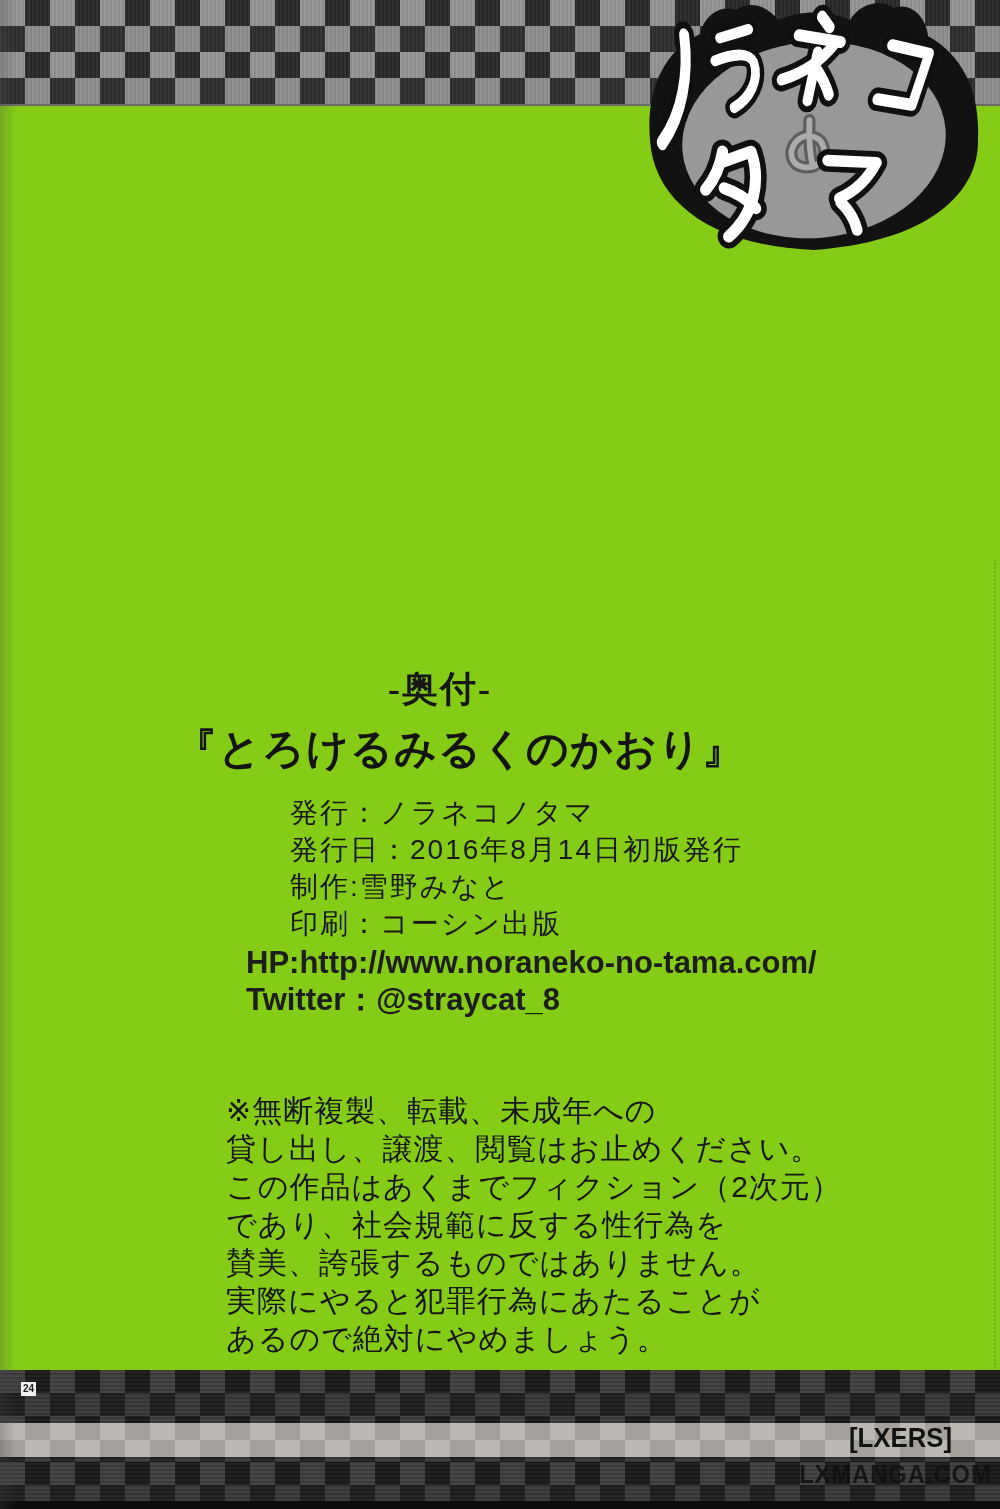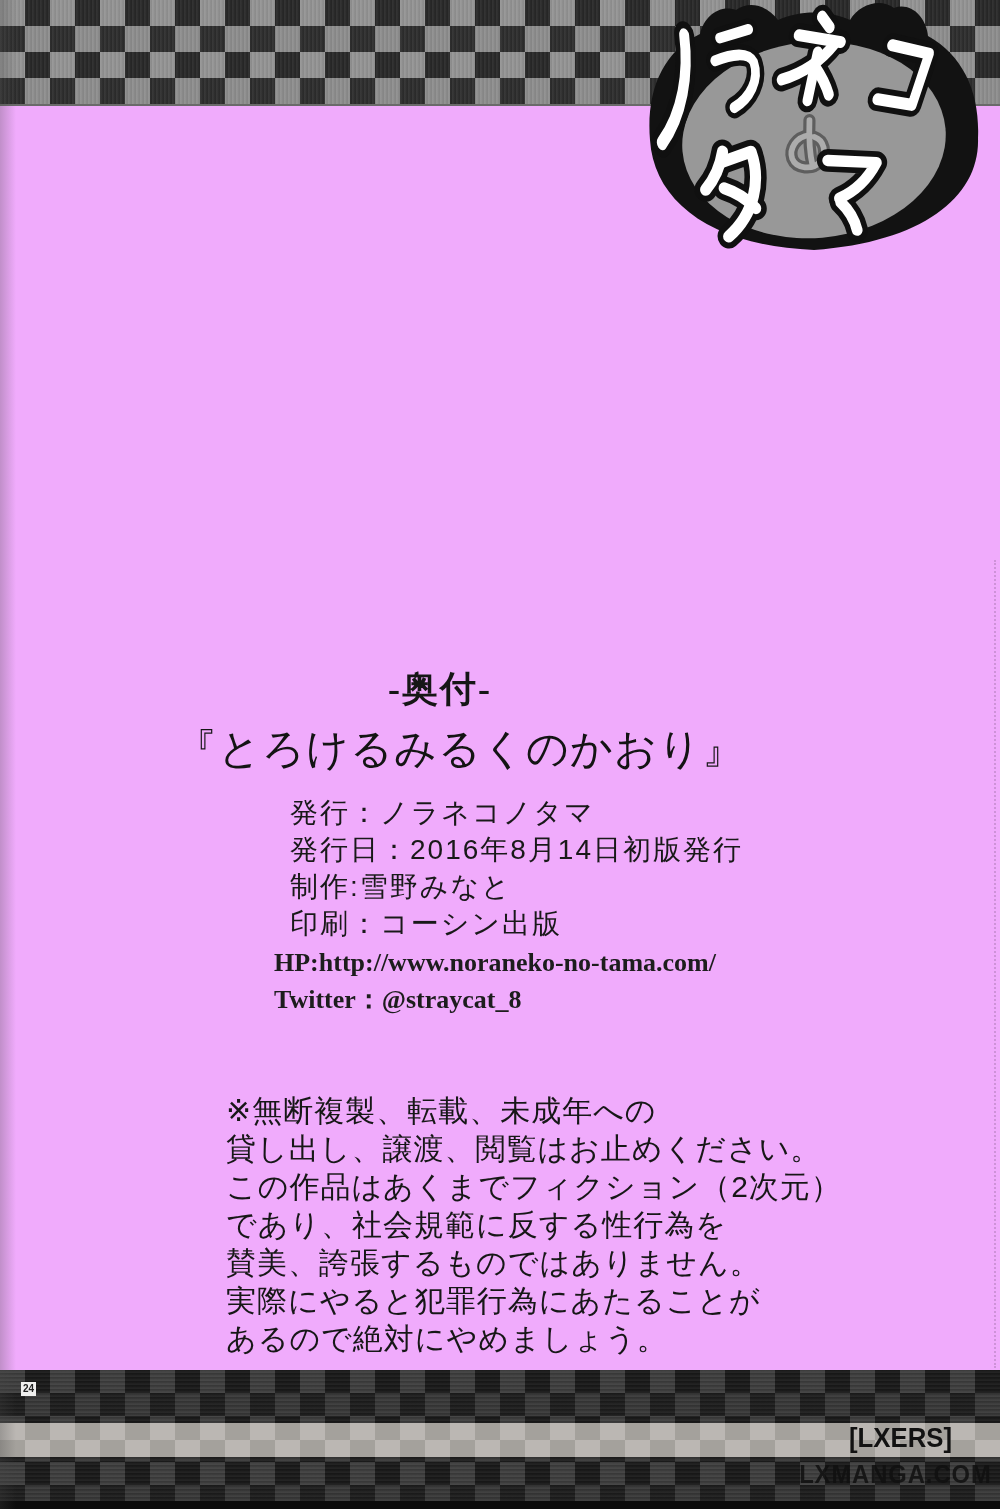--- a/index.html
+++ b/index.html
@@ -1,18 +1,18 @@
 <!DOCTYPE html>
 <html><head>
 <meta charset="utf-8">
 <style>
   html,body{margin:0;padding:0;background:#dedede;}
   .page{
     position:relative;width:1000px;height:1509px;margin:0 auto;
-    background:#f0abfc;overflow:hidden;
+    background:#84cc16;overflow:hidden;
     font-family:"Liberation Sans","DejaVu Sans",sans-serif;color:#1c1c1c;
   }
   
   .checker-band{
     position:absolute;left:0;top:0;width:1000px;height:104px;
     background-image:
       repeating-linear-gradient(90deg, rgba(255,255,255,0.05) 0 1px, rgba(0,0,0,0.06) 3px 4px),
       conic-gradient(#282828 0 25%, #8e8e8e 0 50%, #2d2d2d 0 75%, #949494 0);
     background-size:auto,50px 52px;
     border-bottom:2px solid #6a6a6a;
@@ -32,27 +32,27 @@
     border-right:2px dotted rgba(0,0,0,0.14);pointer-events:none;}
   
   .heading{
     position:absolute;left:0;top:670px;width:880px;text-align:center;
     font-family:"Liberation Serif","DejaVu Serif",serif;
     font-weight:700;font-size:36px;line-height:1.1;letter-spacing:2px;color:#161616;
   }
   .title{
     position:absolute;left:0;top:726px;width:920px;text-align:center;
     font-family:"Liberation Serif","DejaVu Serif",serif;
-    font-weight:400;font-size:42px;line-height:1.1;letter-spacing:1px;color:#141414;
+    font-weight:700;font-size:42px;line-height:1.1;letter-spacing:1px;color:#141414;
   }
   .info{position:absolute;left:290px;top:794px;font-size:28px;font-weight:400;
     line-height:37px;letter-spacing:2px;color:#191919;}
   .contact{position:absolute;left:246px;top:944px;
-    font-family:Liberation Serif, serif;
-    font-size:26px;font-weight:600;line-height:37px;color:#1d1d1d;margin-left:28px;}
+    font-family:Liberation Sans, sans-serif;
+    font-size:31px;font-weight:600;line-height:37px;color:#1d1d1d;}
   .disclaimer{position:absolute;left:226px;top:1092px;font-size:30px;font-weight:400;
     line-height:38px;letter-spacing:1px;color:#171717;}
   
   .bottom-band{
     position:absolute;left:0;top:1370px;width:1000px;height:139px;
     background-image:
       repeating-linear-gradient(0deg, rgba(255,255,255,0.04) 0 1px, rgba(0,0,0,0.12) 3px 4px),
       conic-gradient(#1a1a1a 0 25%, #3a3a3a 0 50%, #1e1e1e 0 75%, #404040 0);
     background-size:auto,50px 46px;
   }

